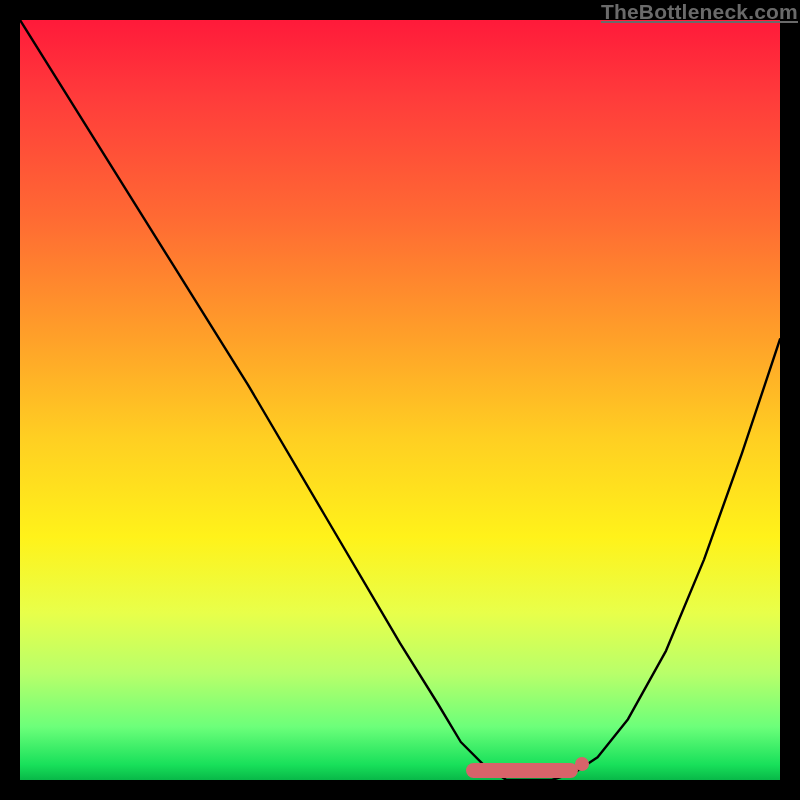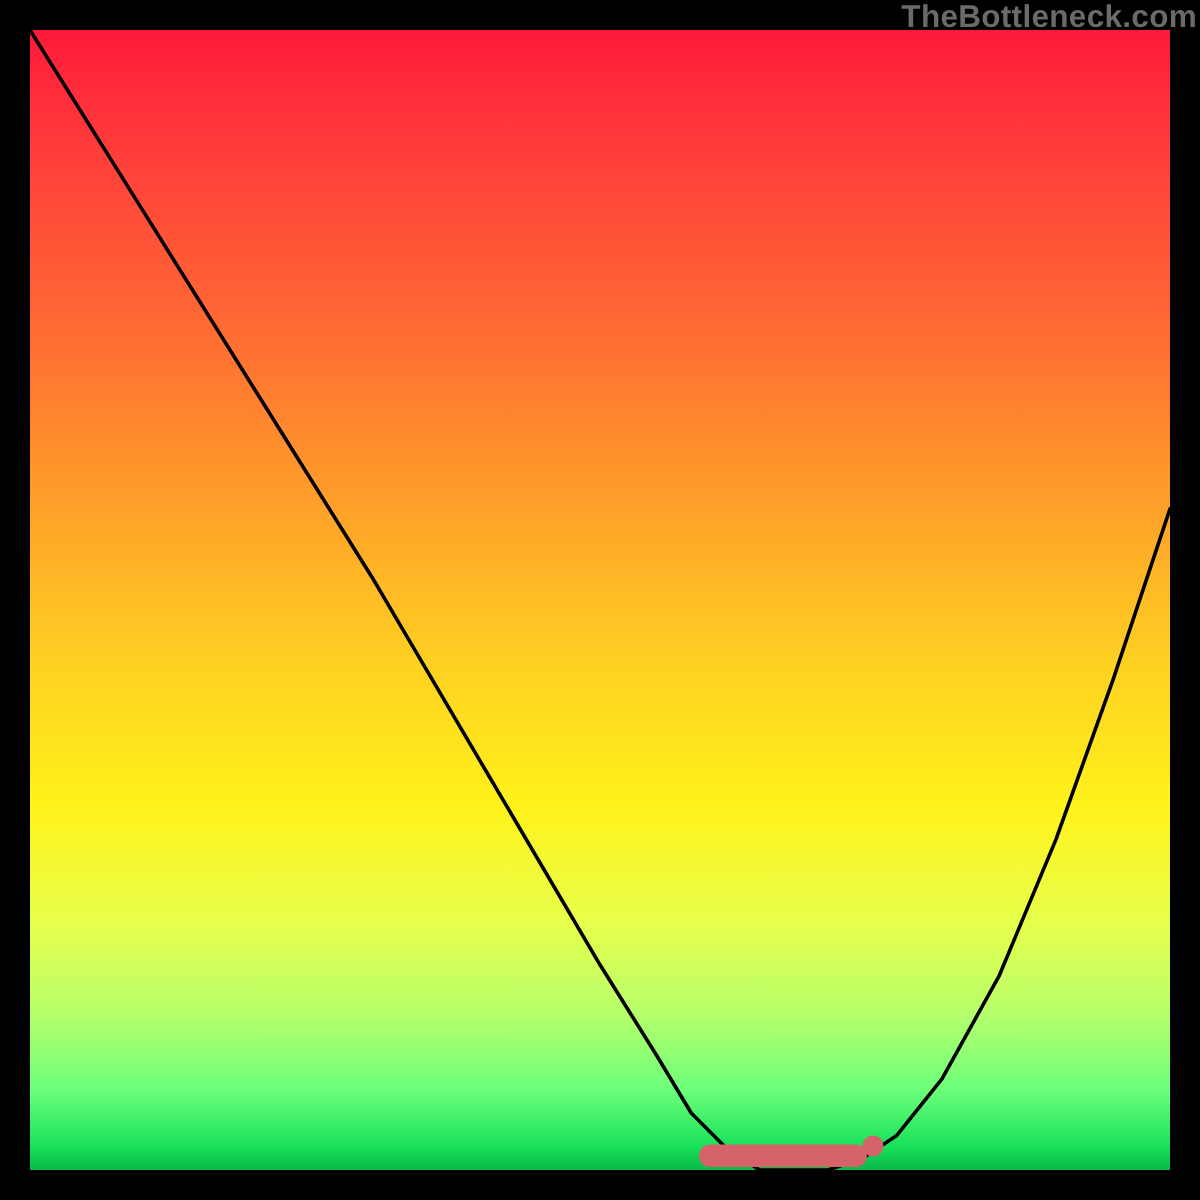--- a/index.html
+++ b/index.html
@@ -49,20 +49,21 @@
   }
   .watermark {
     position: absolute;
     top: 0px;
     right: 2px;
     color: #6a6a6a;
     font-size: 21px;
     font-weight: 600;
     letter-spacing: 0.2px;
     user-select: none;
+    text-decoration: underline;
   }
 </style>
 </head>
 <body>
 
 <div class="frame">
   <div class="plot-bg"></div>
 
   <svg class="plot-svg" viewBox="0 0 760 760">
 

